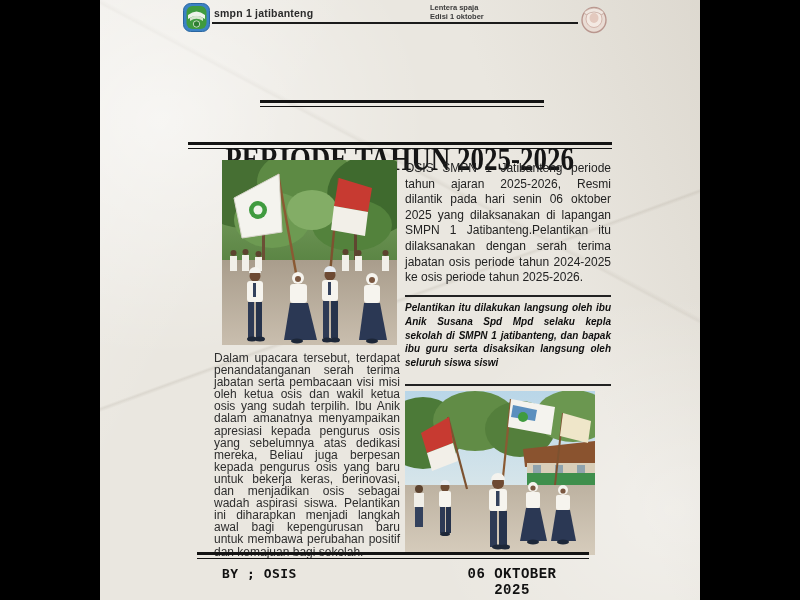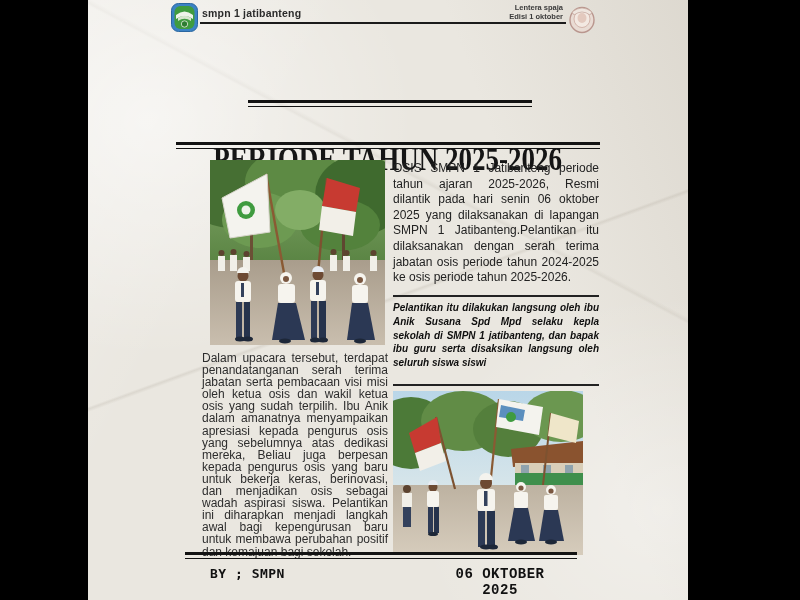--- a/index.html
+++ b/index.html
@@ -1,36 +1,36 @@
 <!DOCTYPE html>
 <html><head>
 <meta charset="utf-8">
 <style>
   html,body{margin:0;padding:0;}
   body{
     width:800px;height:600px;background:#000;position:relative;overflow:hidden;
     font-family:"Liberation Sans",sans-serif;
   }
   .paper{
-    position:absolute;left:88px;top:0;width:600px;height:600px;
+    position:absolute;left:100px;top:0;width:600px;height:600px;
     background:
       radial-gradient(ellipse at 10% 20%, rgba(255,255,255,0.55), transparent 35%),
       radial-gradient(ellipse at 95% 85%, rgba(255,255,255,0.35), transparent 30%),
       linear-gradient(118deg, rgba(255,255,255,0.30) 0%, transparent 28%),
       linear-gradient(250deg, rgba(176,166,150,0.22) 0%, transparent 30%),
       linear-gradient(160deg, transparent 49.7%, rgba(130,120,104,0.14) 50%, transparent 50.4%),
       linear-gradient(28deg, transparent 64.7%, rgba(130,120,104,0.10) 65%, transparent 65.5%),
       #eae7e0;
     color:#1c1c1c;
   }
   
   .school-logo{position:absolute;left:83px;top:3px;width:27px;height:29px;}
   .school-name{position:absolute;left:114px;top:7px;font-size:10.5px;font-weight:bold;color:#2b2b2b;letter-spacing:0.2px;}
   .header-rule{position:absolute;left:112px;top:22px;width:366px;height:2px;background:#1b1b1b;}
-  .masthead-right{position:absolute;left:330px;top:3px;width:145px;text-align:right;font-size:7.5px;line-height:9px;color:#3a3a3a;font-weight:bold;}
+  .masthead-right{position:absolute;left:330px;top:3px;width:145px;font-size:7.5px;line-height:9px;color:#3a3a3a;font-weight:bold;}
   .corner-logo{position:absolute;left:480px;top:4px;width:28px;height:30px;}
   
   .title-wrap{position:absolute;left:0;top:16px;width:100%;height:86px;text-align:center;}
   .title-wrap .t{
     display:inline-block;font-family:"Liberation Serif",serif;font-weight:bold;
     font-size:64px;line-height:86px;white-space:nowrap;color:#101010;
     transform:scale(0.65,1.30);transform-origin:center center;letter-spacing:0px;
   }
   .drule{border-top:3px solid #131313;border-bottom:1.8px solid #131313;height:3px;position:absolute;}
   .rule-title{left:160px;top:100px;width:284px;}
@@ -250,16 +250,16 @@
           <ellipse cx="93" cy="156" rx="6" ry="2.5"></ellipse>
           <ellipse cx="100" cy="156" rx="5" ry="2.5"></ellipse>
           <ellipse cx="128" cy="151" rx="6" ry="2.5"></ellipse>
           <ellipse cx="158" cy="151" rx="6" ry="2.5"></ellipse>
           <ellipse cx="40" cy="143" rx="5" ry="2"></ellipse>
         </g>
     </g>
   </svg>
 
   <div class="drule rule-foot"></div>
-  <div class="byline">BY ; SMPN</div>
+  <div class="byline">BY ; OSIS</div>
   <div class="date">06 OKTOBER 2025</div>
 
 </div>
 
 </body></html>

